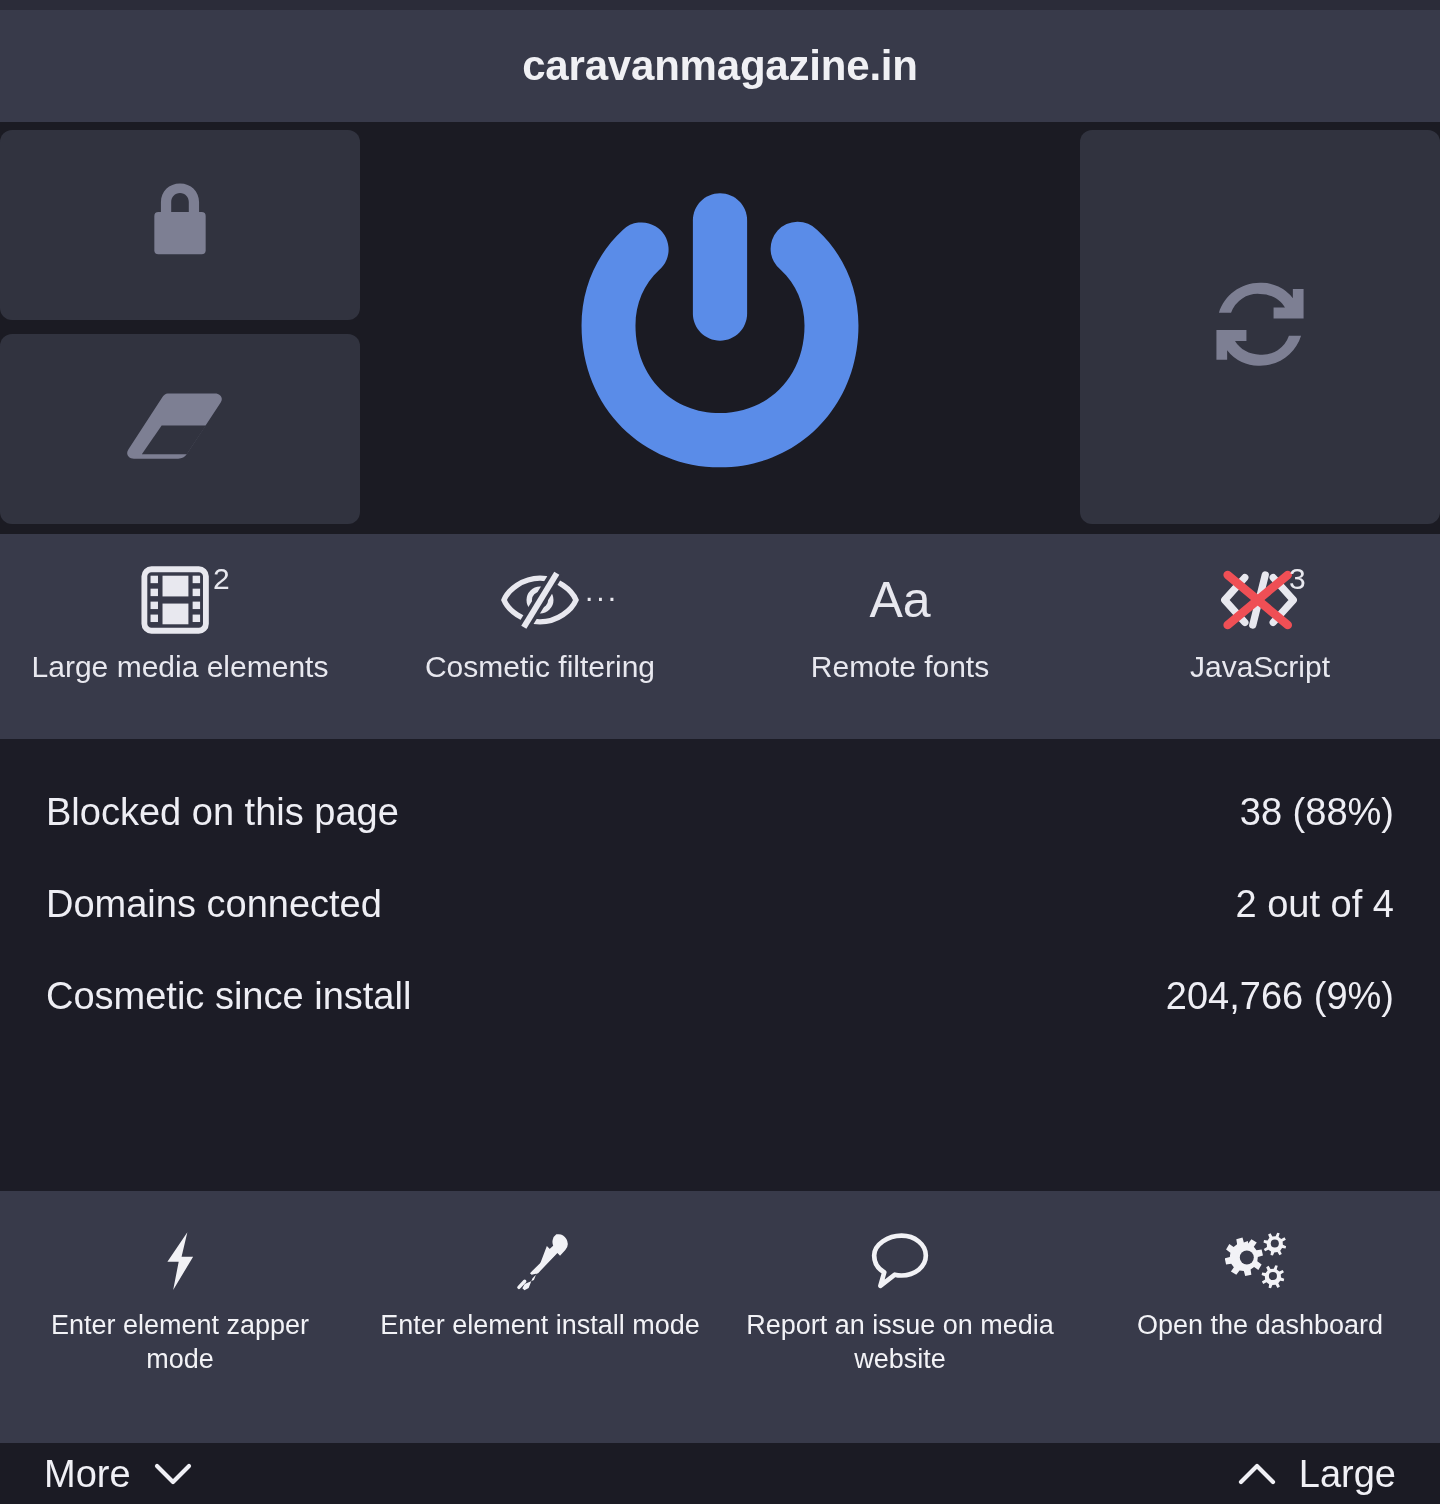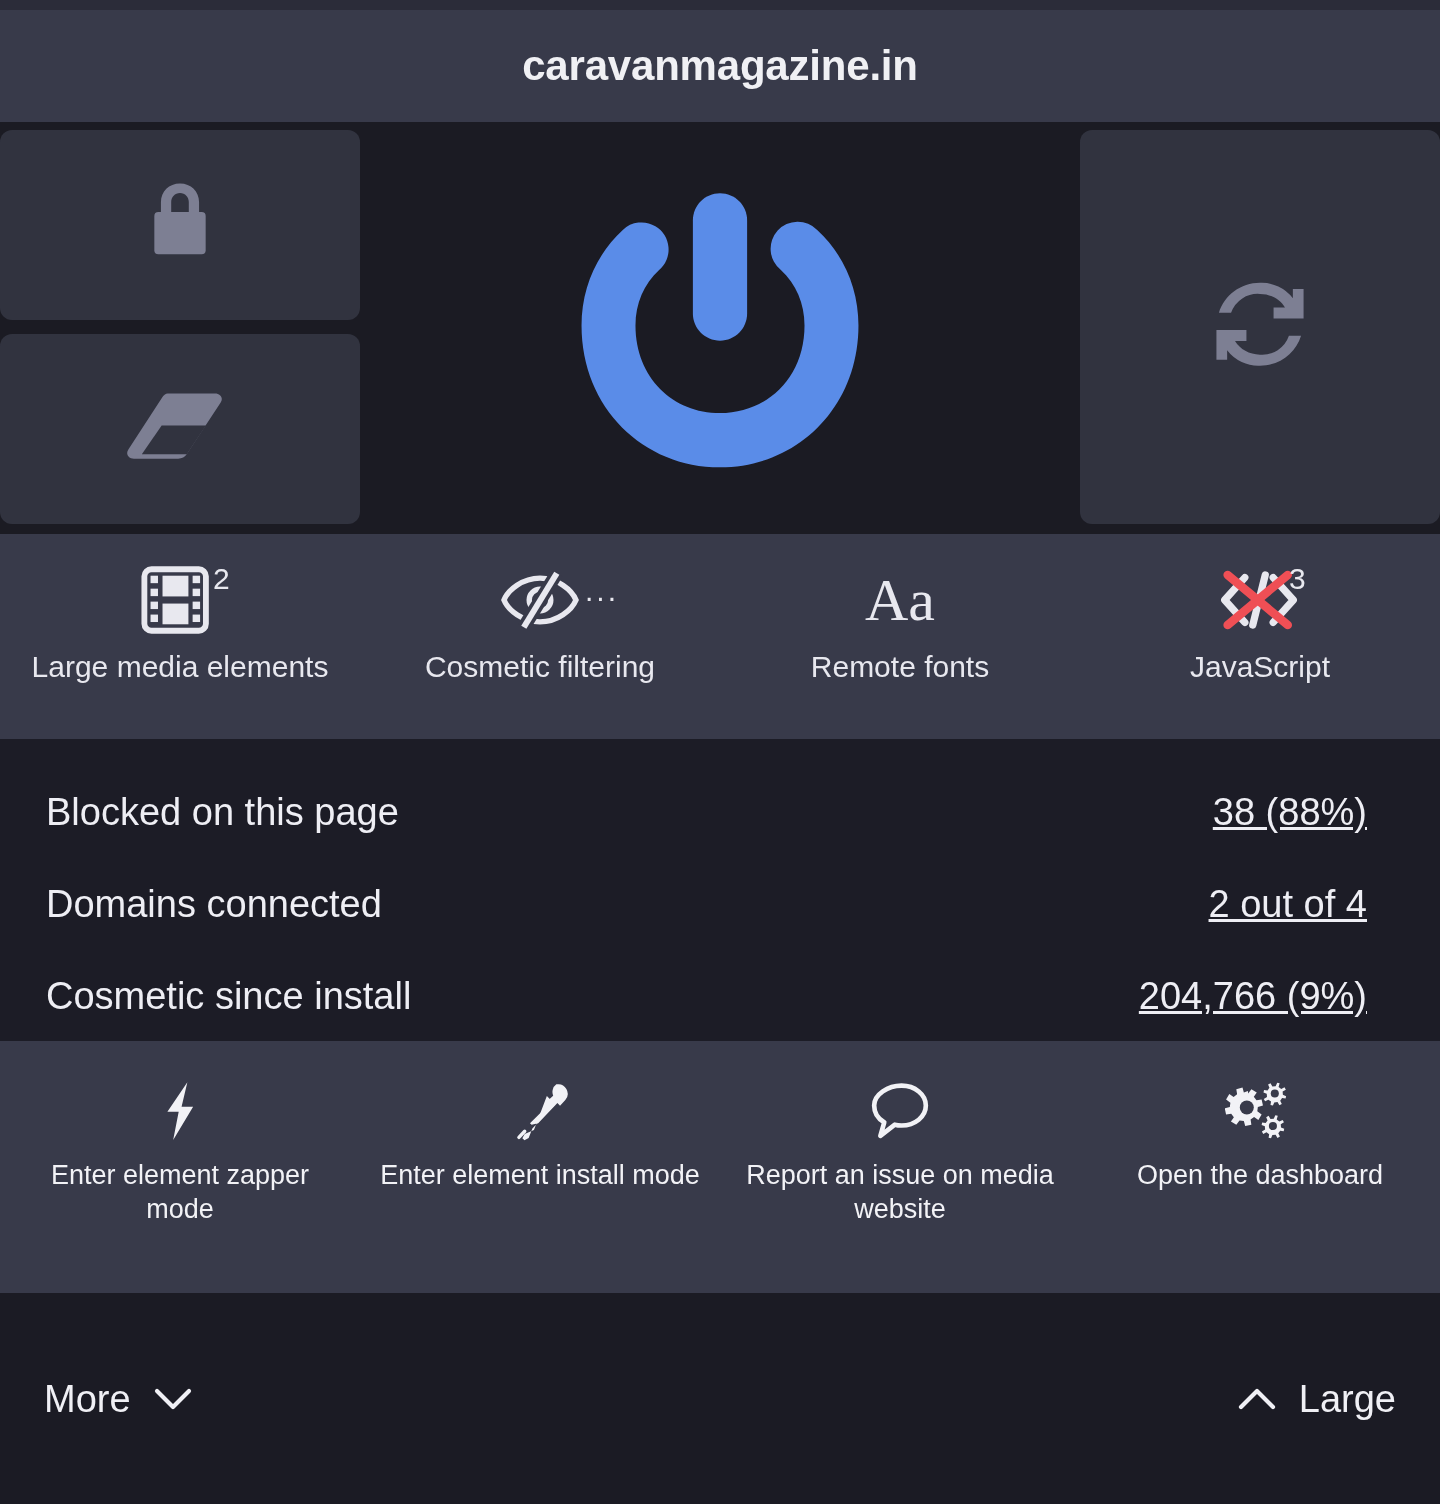--- a/index.html
+++ b/index.html
@@ -122,41 +122,40 @@
     color: #e8e8ef;
     font-size: 30px;
     letter-spacing: 3px;
     line-height: 1;
   }
 
   
   .stats {
     background: #1c1c26;
     flex: 0 0 auto;
-    height: 302px;
-    padding: 54px 73px 0 46px;
+    height: 452px;
+    padding: 54px 46px 0 46px;
     display: flex;
     flex-direction: column;
     gap: 54px;
   }
   .stat-row {
     display: flex;
     align-items: baseline;
     justify-content: space-between;
   }
   .stat-name {
     color: #eeeef4;
     font-size: 38px;
     line-height: 1;
   }
   .stat-value {
     color: #eeeef4;
     font-size: 38px;
     line-height: 1;
-    text-decoration: underline;
   }
 
   
   .tools {
     background: #383a4a;
     height: 252px;
     flex: 0 0 auto;
     display: flex;
     align-items: flex-start;
     padding-top: 36px;
@@ -286,21 +285,21 @@
           <path d="M18.6 0.6 7.6 18.6" stroke="#383a4a" stroke-width="4.4"></path>
           <path d="M18.6 0.6 7.6 18.6" stroke="#e8e8ef" stroke-width="2"></path>
         </svg>
         <span class="dots">...</span>
       </div>
       <div class="toggle-label">Cosmetic filtering</div>
     </div>
 
     <div class="toggle">
       <div class="toggle-icon">
-        <span style="font-family:Liberation Serif, serif;font-size:60px;color:#e8e8ef;line-height:1;">Aa</span>
+        <span style="font-family:Liberation Sans, sans-serif;font-size:50px;color:#e8e8ef;line-height:1;">Aa</span>
       </div>
       <div class="toggle-label">Remote fonts</div>
     </div>
 
     <div class="toggle">
       <div class="toggle-icon">
         <svg width="86" height="66" viewBox="0 0 26 20" aria-hidden="true">
           <path d="M8.4 3.2 2.3 10l6.1 6.8" fill="none" stroke="#e8e8ef" stroke-width="2.2" stroke-linecap="round" stroke-linejoin="round"></path>
           <path d="M17 3.2 23.1 10 17 16.8" fill="none" stroke="#e8e8ef" stroke-width="2.2" stroke-linecap="round" stroke-linejoin="round"></path>
           <path d="M14.6 2.4 10.8 17.6" stroke="#e8e8ef" stroke-width="2.2" stroke-linecap="round"></path>

